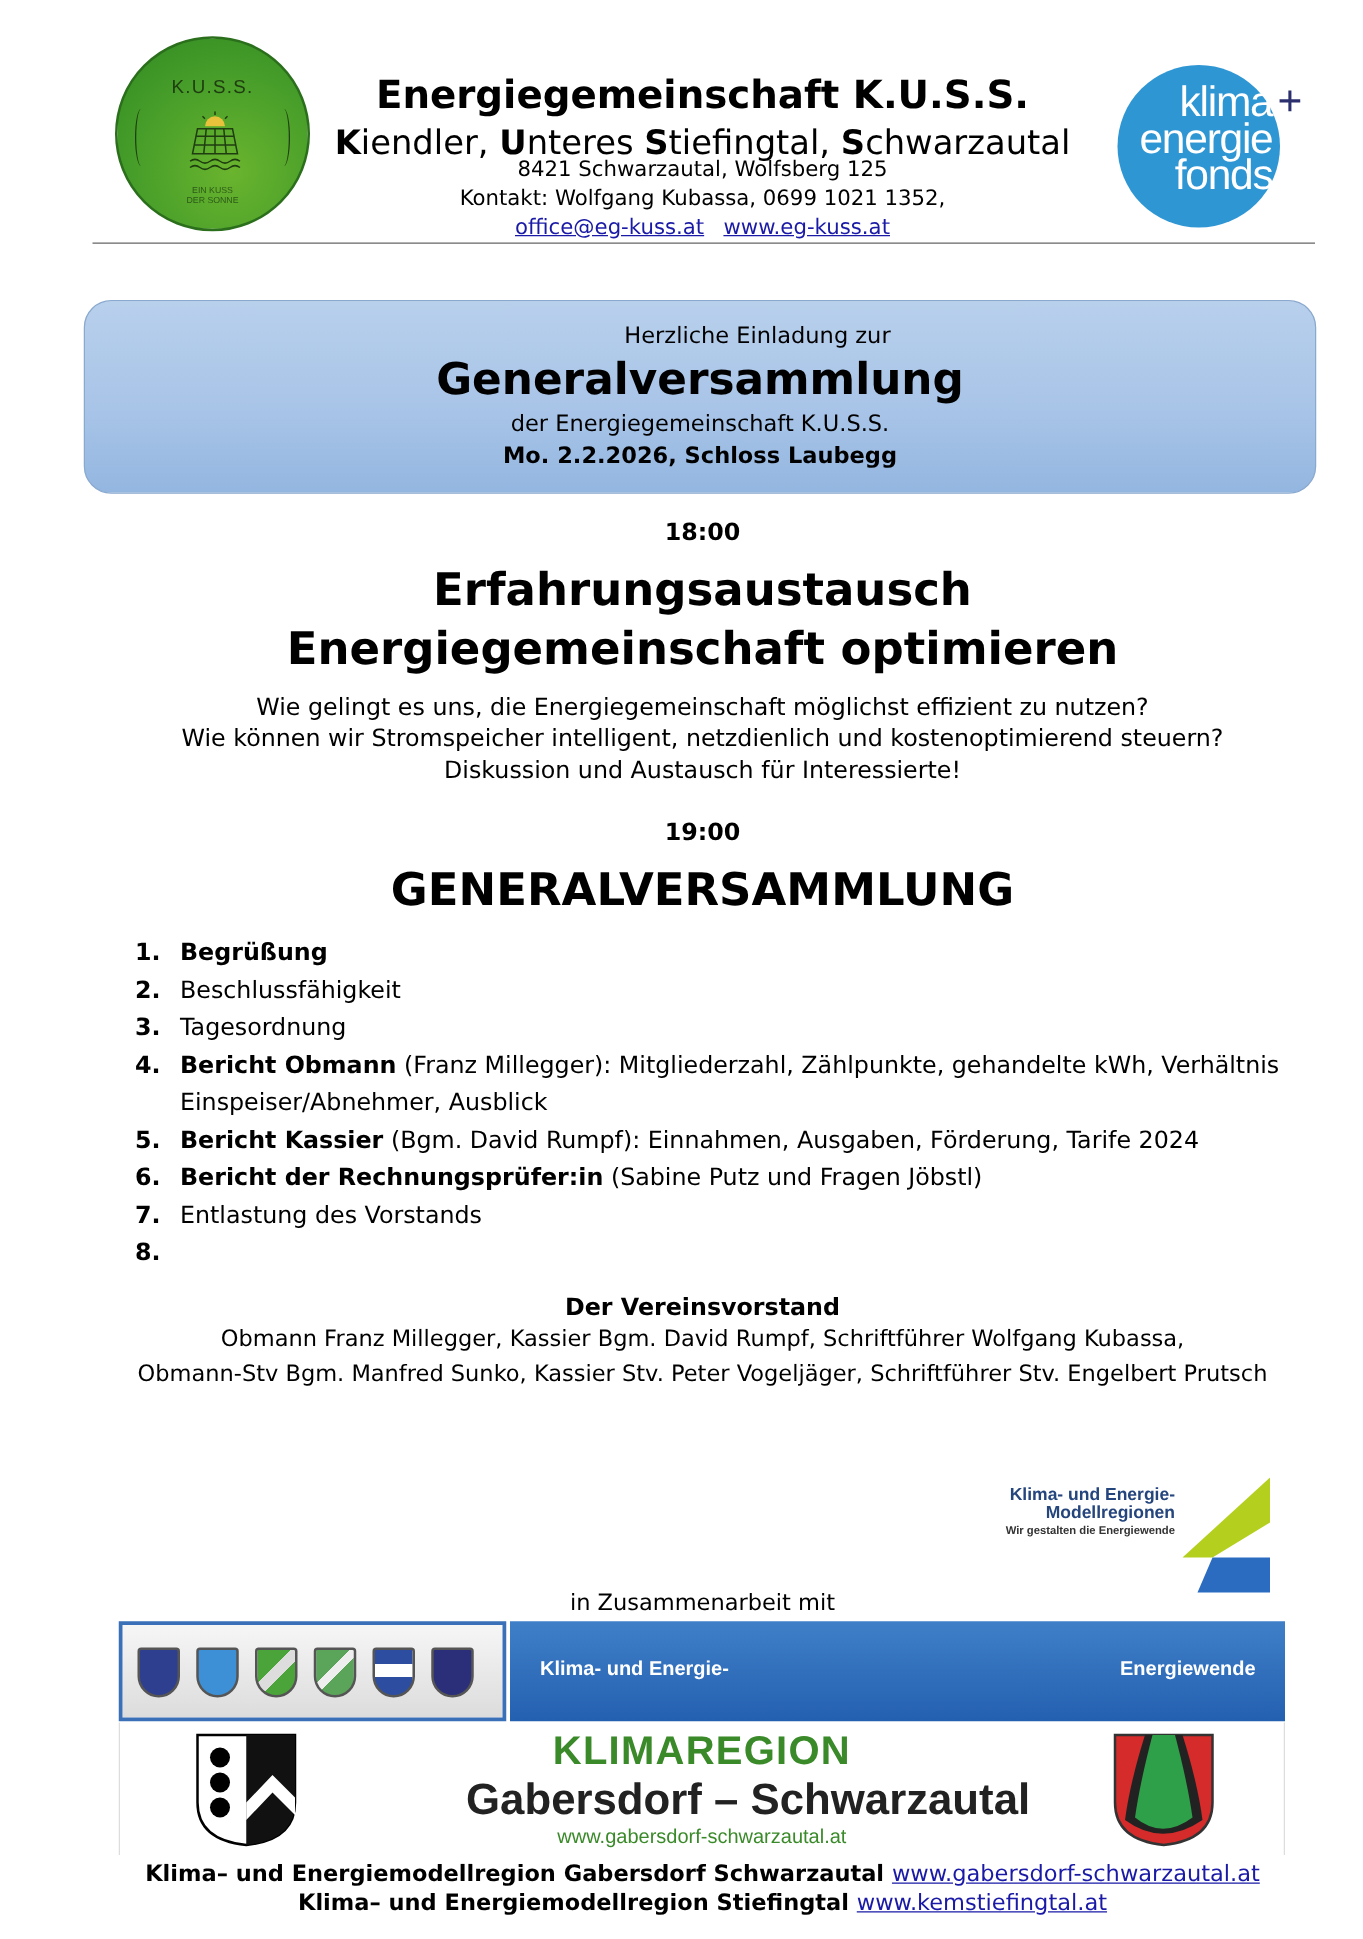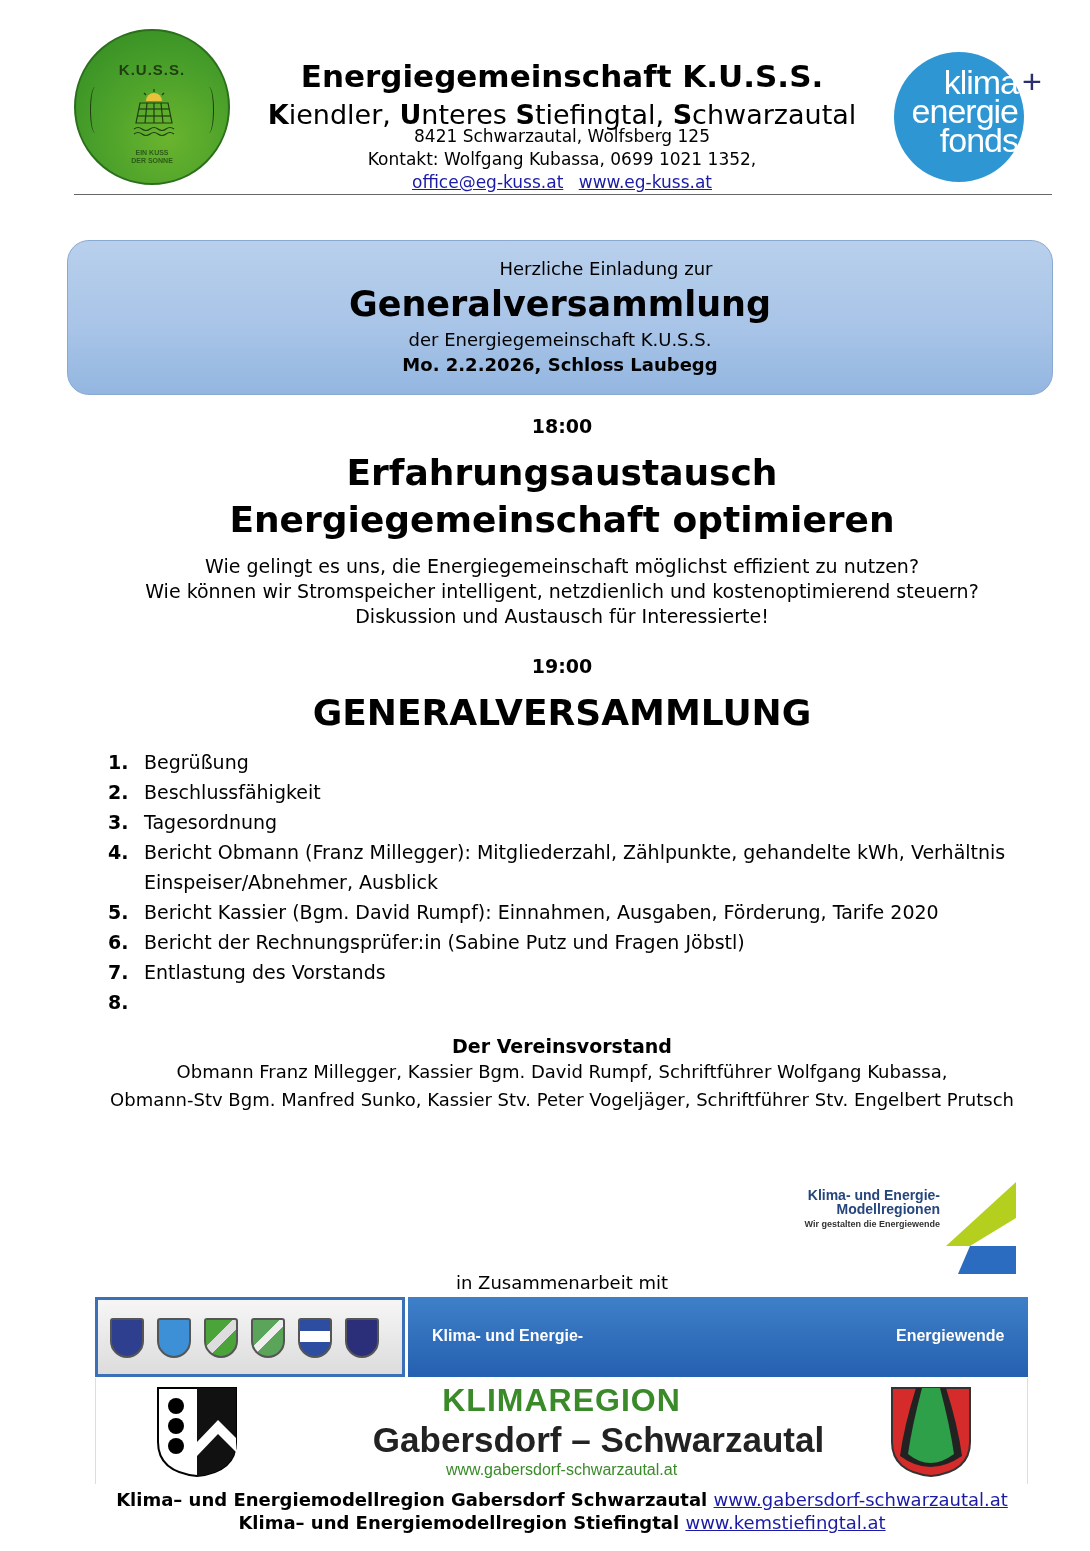--- a/index.html
+++ b/index.html
@@ -4,23 +4,23 @@
 <style>
   * { box-sizing: border-box; margin: 0; padding: 0; }
   html, body { width: 1090px; height: 1551px; background: #ffffff; overflow: hidden; }
   body { position: relative; font-family: "DejaVu Sans", sans-serif; color: #000; }
   a { color: #1a1aa6; }
 
   .abs { position: absolute; }
   .center { text-align: center; }
 
   
-  .kuss-logo { left: 74px; top: 29px; width: 156px; height: 156px; border-radius: 50%;
+  .kuss-logo { left: 92px; top: 29px; width: 156px; height: 156px; border-radius: 50%;
     background: radial-gradient(circle at 60% 70%, #6ab42e 0%, #4aa02a 50%, #2f8a22 100%);
-    border: 2px solid #2b6f1c; font-weight: bold; }
+    border: 2px solid #2b6f1c; }
   .kuss-logo .ltxt { position: absolute; top: 30px; width: 100%; text-align: center; font-size: 15px; color: #1f3d10; letter-spacing: 1px; font-family: "Liberation Sans", sans-serif; }
   .kuss-logo .slogan { position: absolute; top: 118px; width: 100%; text-align: center; font-size: 7px; color: #2c5a17; line-height: 8px; font-family: "Liberation Sans", sans-serif; }
   .kuss-logo .arc-l { position: absolute; left: 14px; top: 56px; width: 10px; height: 46px; border-left: 1.5px solid #1f3d10; border-radius: 50%; }
   .kuss-logo .arc-r { position: absolute; right: 14px; top: 56px; width: 10px; height: 46px; border-right: 1.5px solid #1f3d10; border-radius: 50%; }
   .kuss-logo svg { position: absolute; left: 52px; top: 58px; }
 
   .hdr-title { left: 240px; width: 644px; top: 58px; font-size: 31px; font-weight: bold; }
   .hdr-sub { left: 240px; width: 644px; top: 99px; font-size: 27px; }
   .hdr-line { left: 240px; width: 644px; font-size: 17px; }
   .hdr-links { left: 240px; width: 644px; top: 172px; font-size: 17px; }
@@ -41,21 +41,21 @@
   .inv-t3 { top: 329px; left: 67px; width: 986px; font-size: 18px; }
   .inv-t4 { top: 354px; left: 67px; width: 986px; font-size: 18px; font-weight: bold; }
 
   .time { left: 0; width: 1124px; font-size: 19px; font-weight: bold; }
   .big-title { left: 0; width: 1124px; font-size: 36px; font-weight: bold; line-height: 46px; }
   .desc { left: 0; width: 1124px; font-size: 19px; line-height: 25px; }
 
   .agenda { left: 108px; top: 747px; width: 960px; font-size: 19px; }
   .agenda li { list-style: none; display: flex; line-height: 30px; }
   .agenda .num { width: 36px; font-weight: bold; flex: none; }
-  .agenda .b { font-weight: normal; }
+  .agenda .b { font-weight: bold; }
 
   .board-title { left: 0; width: 1124px; top: 1035px; font-size: 19px; font-weight: bold; }
   .board-line { left: 0; width: 1124px; font-size: 18px; }
 
   
   .kem-txt { left: 786px; top: 1188px; text-align: right; width: 154px; color: #25457d; font-family: "Liberation Sans", sans-serif; }
   .kem-txt .a { font-size: 14px; font-weight: bold; line-height: 14px; }
   .kem-txt .c { font-size: 9px; font-weight: bold; color: #333; margin-top: 3px; white-space: nowrap; }
   .kem-shape { left: 946px; top: 1182px; }
 
@@ -158,21 +158,21 @@
   <li>
       <span class="num">3.</span>
       <span><span class="b"></span><span>Tagesordnung</span></span>
     </li>
   <li>
       <span class="num">4.</span>
       <span style="width:880px"><span class="b">Bericht Obmann</span><span> (Franz Millegger): Mitgliederzahl, Zählpunkte, gehandelte kWh, Verhältnis Einspeiser/Abnehmer, Ausblick</span></span>
     </li>
   <li>
       <span class="num">5.</span>
-      <span style="white-space:nowrap"><span class="b">Bericht Kassier</span><span> (Bgm. David Rumpf): Einnahmen, Ausgaben, Förderung, Tarife 2020</span></span>
+      <span style="white-space:nowrap"><span class="b">Bericht Kassier</span><span> (Bgm. David Rumpf): Einnahmen, Ausgaben, Förderung, Tarife 2024</span></span>
     </li>
   <li>
       <span class="num">6.</span>
       <span><span class="b">Bericht der Rechnungsprüfer:in</span><span> (Sabine Putz und Fragen Jöbstl)</span></span>
     </li>
   <li>
       <span class="num">7.</span>
       <span><span class="b"></span><span>Entlastung des Vorstands</span></span>
     </li>
   <li>

